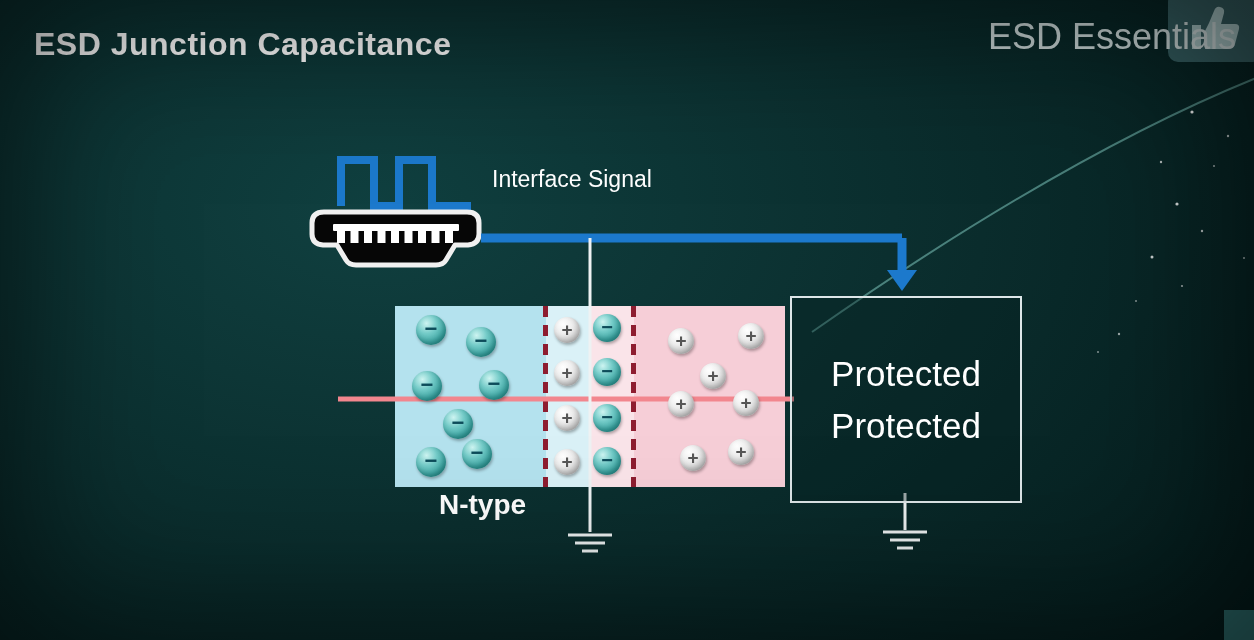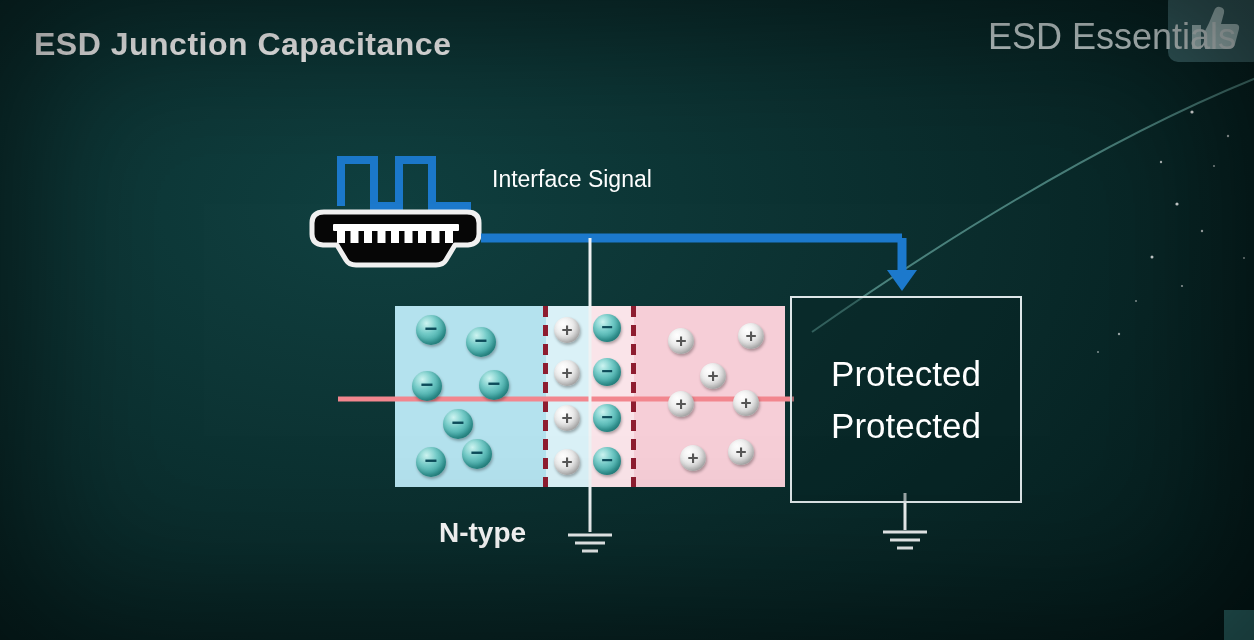--- a/index.html
+++ b/index.html
@@ -26,21 +26,21 @@
   .region{position:absolute;top:306px;height:181px;z-index:1;}
   .region-n{left:395px;width:195px;background:var(--n-region,#b4e2ee);}
   .region-p{left:590px;width:195px;background:var(--p-region,#f6ced7);}
   .depletion-strip-n{position:absolute;right:0;top:0;bottom:0;width:44px;
     background:rgba(255,255,255,0.5);}
   .depletion-strip-p{position:absolute;left:0;top:0;bottom:0;width:44px;
     background:rgba(255,255,255,0.45);}
 
   .region-label{position:absolute;top:489px;width:195px;text-align:center;
     color:#ffffff;font-weight:bold;font-size:28px;z-index:4;}
-  .label-n{left:385px;margin-top:28px;}
+  .label-n{left:385px;}
   .label-p{left:600px;}
 
   #charges-layer{position:absolute;inset:0;z-index:3;pointer-events:none;}
   .sphere{position:absolute;border-radius:50%;display:flex;align-items:center;
     justify-content:center;font-weight:bold;line-height:1;}
   .sphere-teal{
     background:radial-gradient(circle at 35% 28%, #cdf4f1 0%, #74cbc8 35%, var(--electron-teal,#3fa8a5) 68%, #1d7c79 100%);
     color:#0d4c5a;
     box-shadow:inset -2px -3px 5px rgba(0,60,60,.35), 1px 2px 3px rgba(0,0,0,.3);}
   .sphere-gray{

